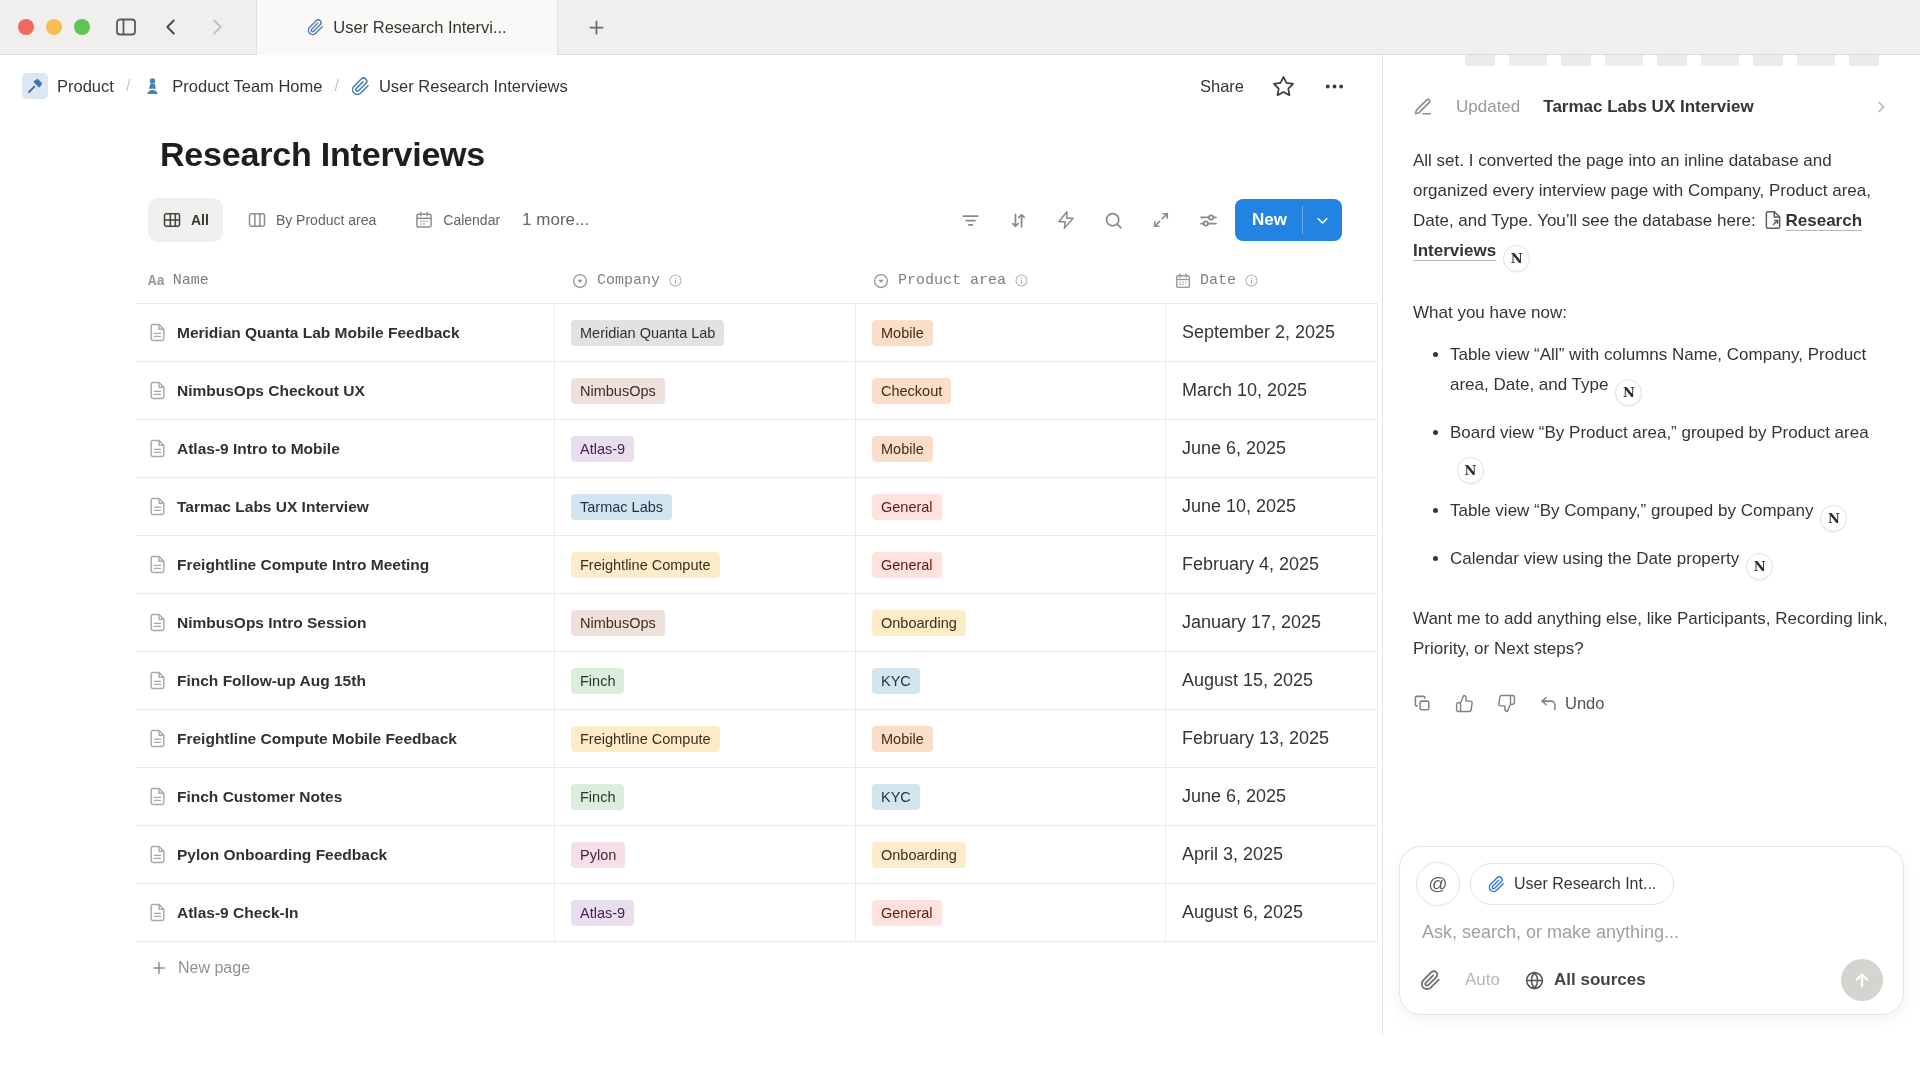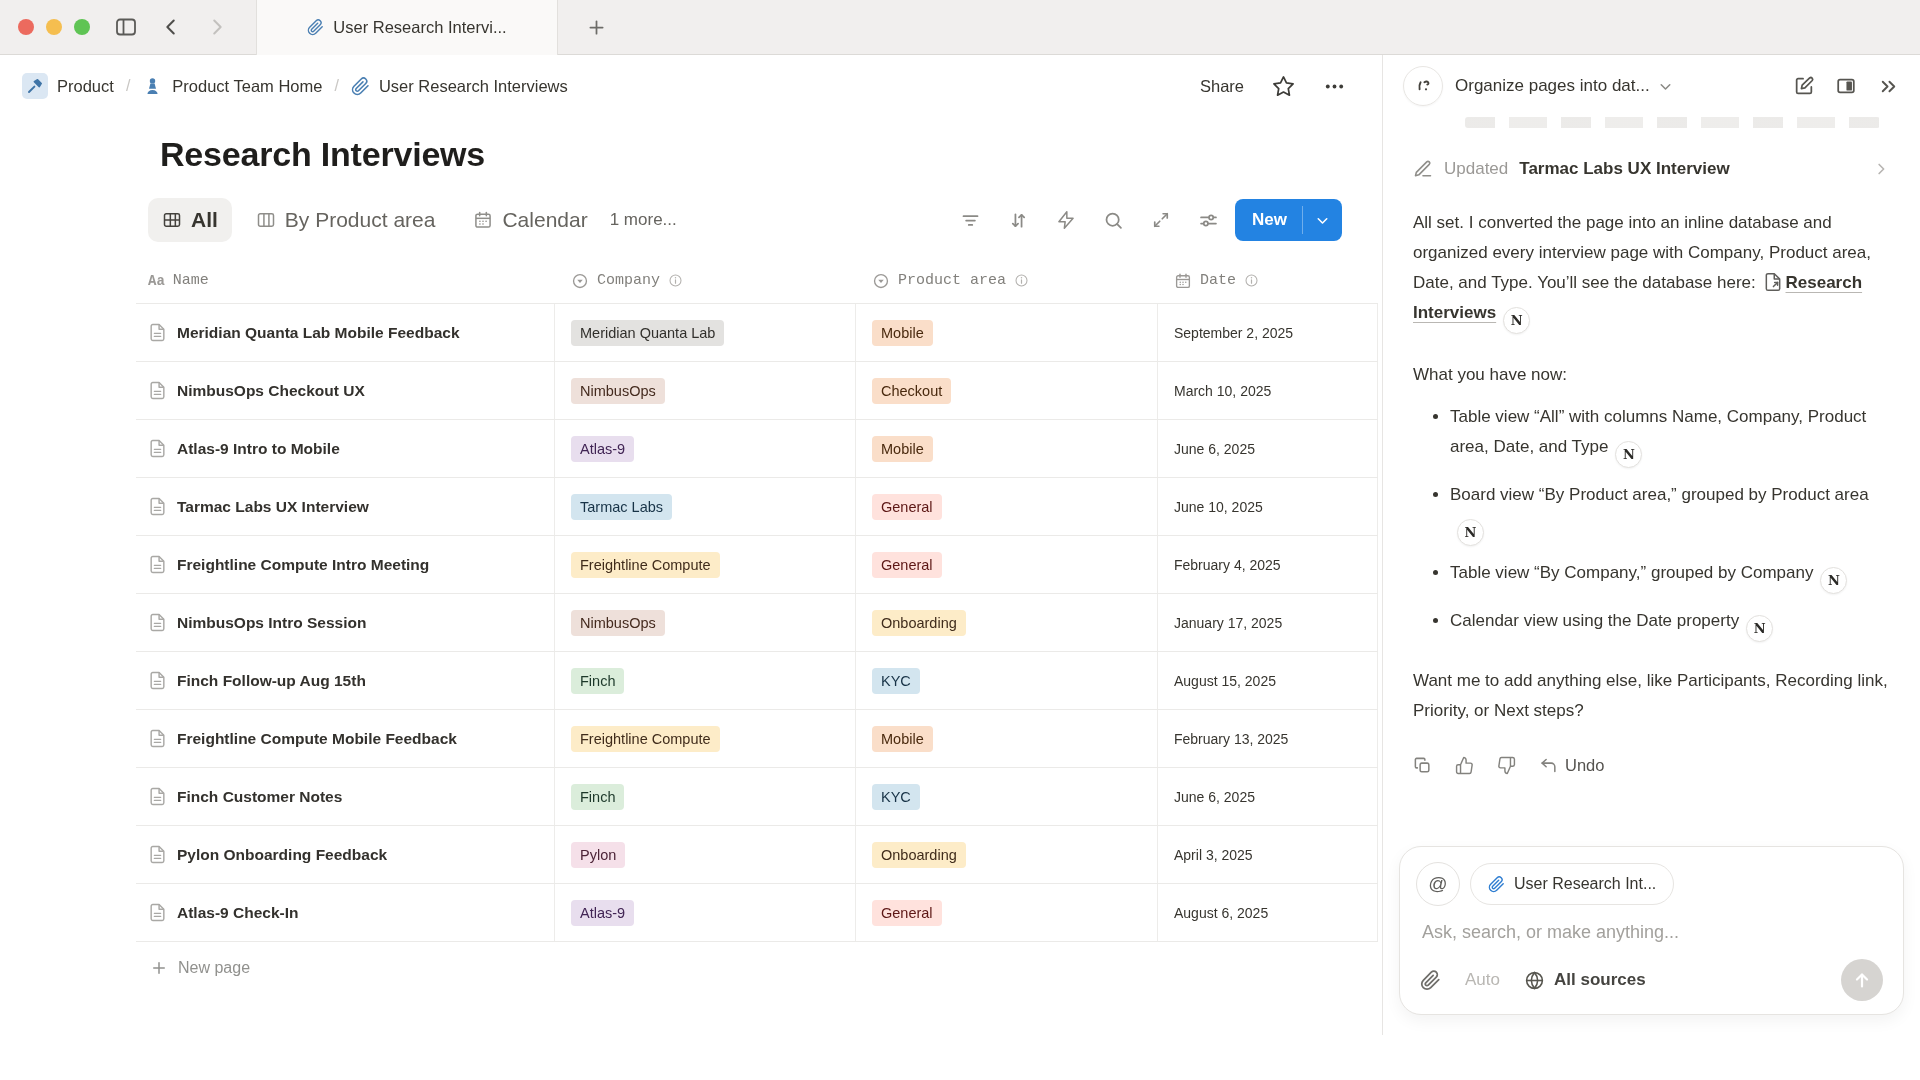--- a/index.html
+++ b/index.html
@@ -46,21 +46,21 @@
   .crumb-sep{color:#c9c7c4;font-size:16px;padding:0 2px;}
   .doc-actions{margin-left:auto;display:flex;align-items:center;gap:28px;}
   .share{font-size:16.5px;color:var(--ink);}
   .doc-actions .ic{color:#3d3c38;}
 
   .page-title{margin:18px 0 0 160px;font-size:34px;font-weight:700;letter-spacing:-0.2px;color:#1f1e1c;}
 
   
   .views{margin:24px 40px 0 148px;display:flex;align-items:center;}
   .vtabs{display:flex;align-items:center;gap:10px;}
-  .vtab{display:flex;align-items:center;gap:9px;height:44px;padding:0 14px;border-radius:10px;font-size:21px;color:var(--ink-soft);cursor:pointer;}
+  .vtab{display:flex;align-items:center;gap:9px;height:44px;padding:0 14px;border-radius:10px;font-size:14px;color:var(--ink-soft);cursor:pointer;}
   .vtab .ic{color:var(--gray-ic);}
   .vtab.active{background:#f1f0ee;color:var(--ink);font-weight:600;}
   .vtab.active .ic{color:#44423d;}
   .more-label{font-size:17px;color:var(--ink-soft);padding:0 8px;}
   .view-tools{margin-left:auto;display:flex;align-items:center;gap:27px;color:#8b8a86;}
   .new-btn{margin-left:16px;height:42px;border-radius:8px;background:var(--accent);display:flex;align-items:stretch;overflow:hidden;color:#fff;cursor:pointer;}
   .new-btn-main{display:flex;align-items:center;padding:0 15px 0 17px;font-size:17px;font-weight:700;}
   .new-btn-split{width:1px;background:rgba(255,255,255,.35);margin:7px 0;}
   .new-btn-caret{display:flex;align-items:center;padding:0 11px;}
 
@@ -72,35 +72,35 @@
   .th + .th{padding-left:17px;}
   .th .ic{color:#9b9996;}
   .th .aa{font-size:14px;font-weight:600;color:#9b9996;letter-spacing:0;}
   .th .info{color:#b3b1ae;}
   .tr{height:58px;border-bottom:1px solid var(--line);cursor:pointer;}
   .td{display:flex;align-items:center;height:100%;}
   .td-name{gap:10px;padding-left:12px;overflow:hidden;white-space:nowrap;}
   .td-name .ic{color:#a9a8a5;flex:0 0 auto;}
   .row-name{font-size:15.5px;font-weight:600;color:#33312d;overflow:hidden;}
   .td-company,.td-area,.td-date{padding-left:16px;border-left:1px solid var(--vline);}
-  .td-date{border-right:1px solid var(--vline);font-size:14px;color:var(--ink);}
+  .td-date{border-right:1px solid var(--vline);font-size:18px;color:var(--ink);margin-left:8px;}
   .tag{display:inline-block;padding:3px 9px;border-radius:4px;font-size:14.5px;line-height:20px;white-space:nowrap;}
   .newpage{display:flex;align-items:center;gap:10px;height:52px;padding-left:14px;color:#91918e;font-size:16px;cursor:pointer;}
 
   
   .ai{width:538px;border-left:1px solid #e7e5e3;display:flex;flex-direction:column;background:#fff;}
   .ai-header{height:62px;display:flex;align-items:center;padding:0 20px;flex:0 0 auto;}
   .ai-face{width:40px;height:40px;border-radius:50%;border:1px solid #e8e6e3;box-shadow:0 1px 2px rgba(0,0,0,.04);display:flex;align-items:center;justify-content:center;color:#44423d;flex:0 0 auto;}
   .ai-title{margin-left:12px;font-size:17px;font-weight:500;color:var(--ink);white-space:nowrap;overflow:hidden;max-width:270px;}
   .ai-title-caret{margin-left:7px;color:#8b8a86;}
   .ai-header-tools{margin-left:auto;display:flex;align-items:center;gap:20px;color:#565550;}
 
   .ai-body{flex:1;overflow:hidden;padding:0 30px;font-size:17px;line-height:30px;color:var(--ink);}
   .clipped-line{height:11px;overflow:hidden;margin:0 10px 0 52px;border-radius:3px;background:repeating-linear-gradient(90deg,#dfddda 0 30px,transparent 30px 44px,#e3e1de 44px 82px,transparent 82px 96px);opacity:.6;}
-  .updated-row{display:flex;align-items:center;gap:11px;margin-top:26px;cursor:pointer;}
+  .updated-row{display:flex;align-items:center;gap:23px;margin-top:26px;cursor:pointer;}
   .updated-row .ic{color:#8f8e8a;flex:0 0 auto;}
   .updated-verb{color:#9b9996;}
   .updated-page{font-weight:600;color:var(--ink);white-space:nowrap;overflow:hidden;}
   .updated-caret{margin-left:auto;color:#b7b5b2;flex:0 0 auto;}
   .ai-par{margin-top:24px;}
   .inline-link{font-weight:600;text-decoration:underline;text-decoration-color:#b9b7b3;text-underline-offset:4px;cursor:pointer;}
   .pagelink-ic{display:inline-block;vertical-align:-4px;color:#5f5e5b;margin:0 3px 0 2px;}
   .nchip{display:inline-flex;align-items:center;justify-content:center;width:27px;height:27px;border-radius:50%;border:1px solid #e3e1de;box-shadow:0 1px 2px rgba(0,0,0,.05);vertical-align:-7px;margin-left:7px;background:#fff;cursor:pointer;}
   .nchip .n{font-family:"DejaVu Serif","Liberation Serif",serif;font-weight:700;font-size:13px;line-height:1;color:#2b2a27;}
   .ai-heading{margin-top:26px;}
@@ -657,42 +657,20 @@
       <div class="newpage">
         <svg width="18" height="18">
             <use href="#sym-plus"></use>
           </svg>
         <span>New page</span>
       </div>
     </div>
   </div>
 
   <div class="ai">
-    <div class="ai-header">
-      <span class="ai-face">
-          <svg width="24" height="24">
-            <use href="#sym-face"></use>
-          </svg>
-        </span>
-      <span class="ai-title">Organize pages into dat...</span>
-      <svg class="ai-title-caret" width="17" height="17">
-          <use href="#sym-chevdown"></use>
-        </svg>
-      <div class="ai-header-tools">
-        <svg width="22" height="22">
-            <use href="#sym-compose"></use>
-          </svg>
-        <svg width="22" height="22">
-            <use href="#sym-panel"></use>
-          </svg>
-        <svg width="23" height="23">
-            <use href="#sym-chevsright"></use>
-          </svg>
-      </div>
-    </div>
 
     <div class="ai-body">
       <div class="clipped-line"></div>
 
       <div class="updated-row">
         <svg class="ic" width="20" height="20">
             <use href="#sym-pencil"></use>
           </svg>
         <span class="updated-verb">Updated</span>
         <span class="updated-page">Tarmac Labs UX Interview</span>

